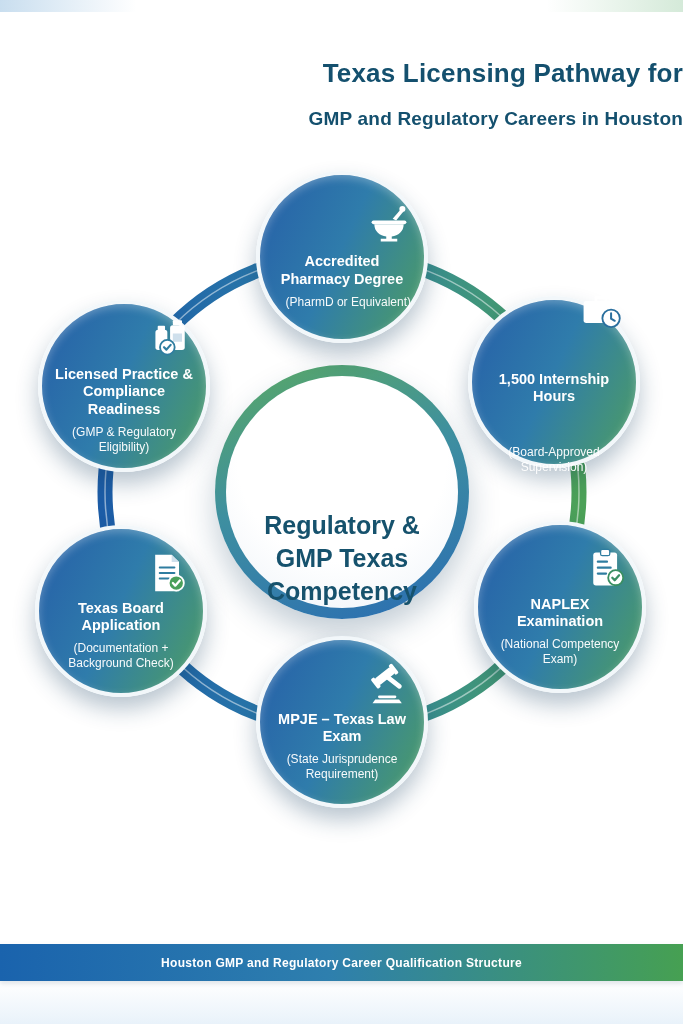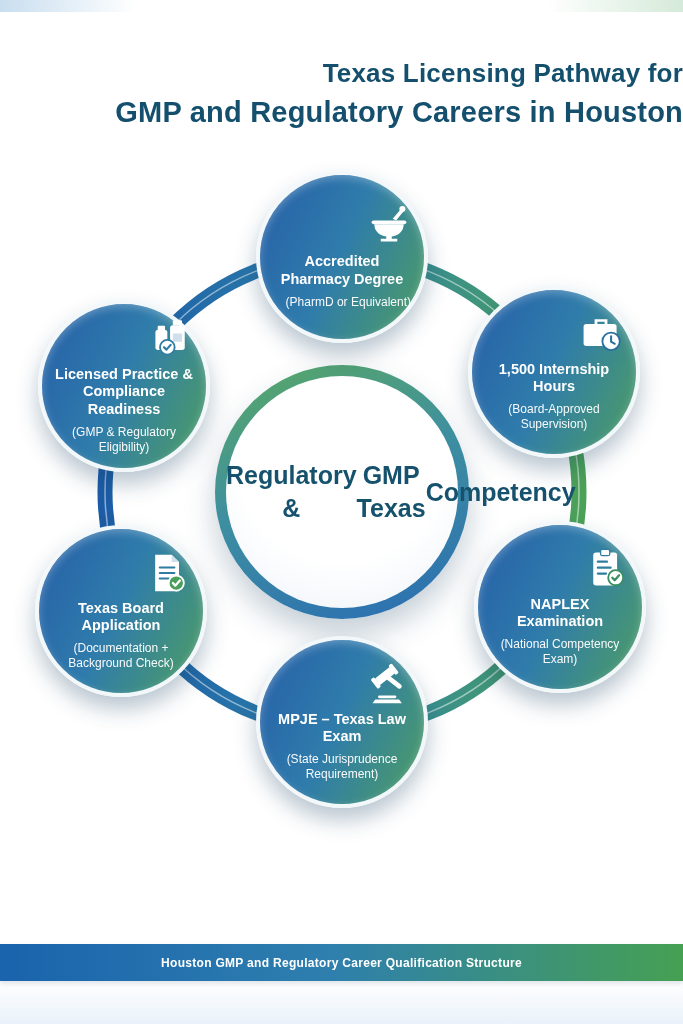--- a/index.html
+++ b/index.html
@@ -8,53 +8,53 @@
     background:#ffffff;overflow:hidden;
     font-family:"Liberation Sans", sans-serif;
   }
   .top-accent{
     position:absolute;top:0;left:0;width:100%;height:12px;z-index:0;
     background:linear-gradient(90deg,#bfd8ec 0%,rgba(255,255,255,0) 20%,rgba(255,255,255,0) 80%,#cde6d2 100%);
     opacity:.85;
   }
   .title{position:absolute;top:58px;left:0;width:100%;text-align:right;color:#14506e;z-index:5;}
   .title-line1{font-size:26px;font-weight:700;letter-spacing:.2px;}
-  .title-line2{font-size:29px;font-weight:700;margin-top:7px;letter-spacing:.2px;}
+  .title-line2{font-size:19px;font-weight:700;margin-top:19px;letter-spacing:.2px;}
 
   .ring{position:absolute;left:0;top:0;z-index:1;}
 
   .node{
     position:absolute;width:172px;height:172px;border-radius:50%;
     background:linear-gradient(115deg,#265fa8 0%,#2f7cab 48%,#4e9e61 100%);
     border:4px solid #f2f7fa;
     box-shadow:0 12px 22px rgba(23,62,96,.30), inset 0 3px 8px rgba(255,255,255,.28);
     display:flex;flex-direction:column;align-items:flex-end;justify-content:center;
     text-align:center;padding:0 13px;box-sizing:border-box;z-index:3;color:#fff;
   }
   .node .icon{display:block;margin-bottom:5px;line-height:0;}
   .node-title{font-weight:700;font-size:14.5px;line-height:1.18;}
   .node-sub{font-size:12px;margin-top:7px;opacity:.96;line-height:1.25;}
 
   .node-top{left:256px;top:171px;}
-  .node-top-right{left:468px;top:286px;}
+  .node-top-right{left:468px;top:296px;gap:33px;}
   .node-bottom-right{left:474px;top:521px;}
   .node-bottom{left:256px;top:636px;}
   .node-bottom-left{left:35px;top:525px;}
   .node-top-left{left:38px;top:300px;}
 
   .center-outer{
     position:absolute;left:215px;top:365px;width:254px;height:254px;border-radius:50%;
     background:linear-gradient(160deg,#5aa963 0%,#3e8fa0 45%,#2a6cb3 100%);
     box-shadow:0 16px 30px rgba(23,62,96,.25);
     display:flex;align-items:center;justify-content:center;z-index:2;
   }
   .center-inner{
     width:232px;height:232px;border-radius:50%;
     background:radial-gradient(circle at 50% 35%, #ffffff 55%, #ecf2f8 100%);
-    display:flex;flex-direction:row;align-items:center;justify-content:flex-start;text-align:center;
+    display:flex;flex-direction:column;align-items:center;justify-content:flex-end;text-align:center;
   }
   .center-line{font-size:25px;font-weight:700;color:#16526d;line-height:1.32;}
 
   .banner{
     position:absolute;left:0;top:944px;width:100%;height:37px;z-index:4;
     background:linear-gradient(90deg,#1a63ad 0%,#2e7fae 48%,#46a052 100%);
     display:flex;align-items:center;justify-content:center;
     box-shadow:0 -2px 6px rgba(255,255,255,.8), 0 2px 5px rgba(23,62,96,.18);
   }
   .banner-text{color:#ffffff;font-weight:700;font-size:12px;letter-spacing:.3px;}

